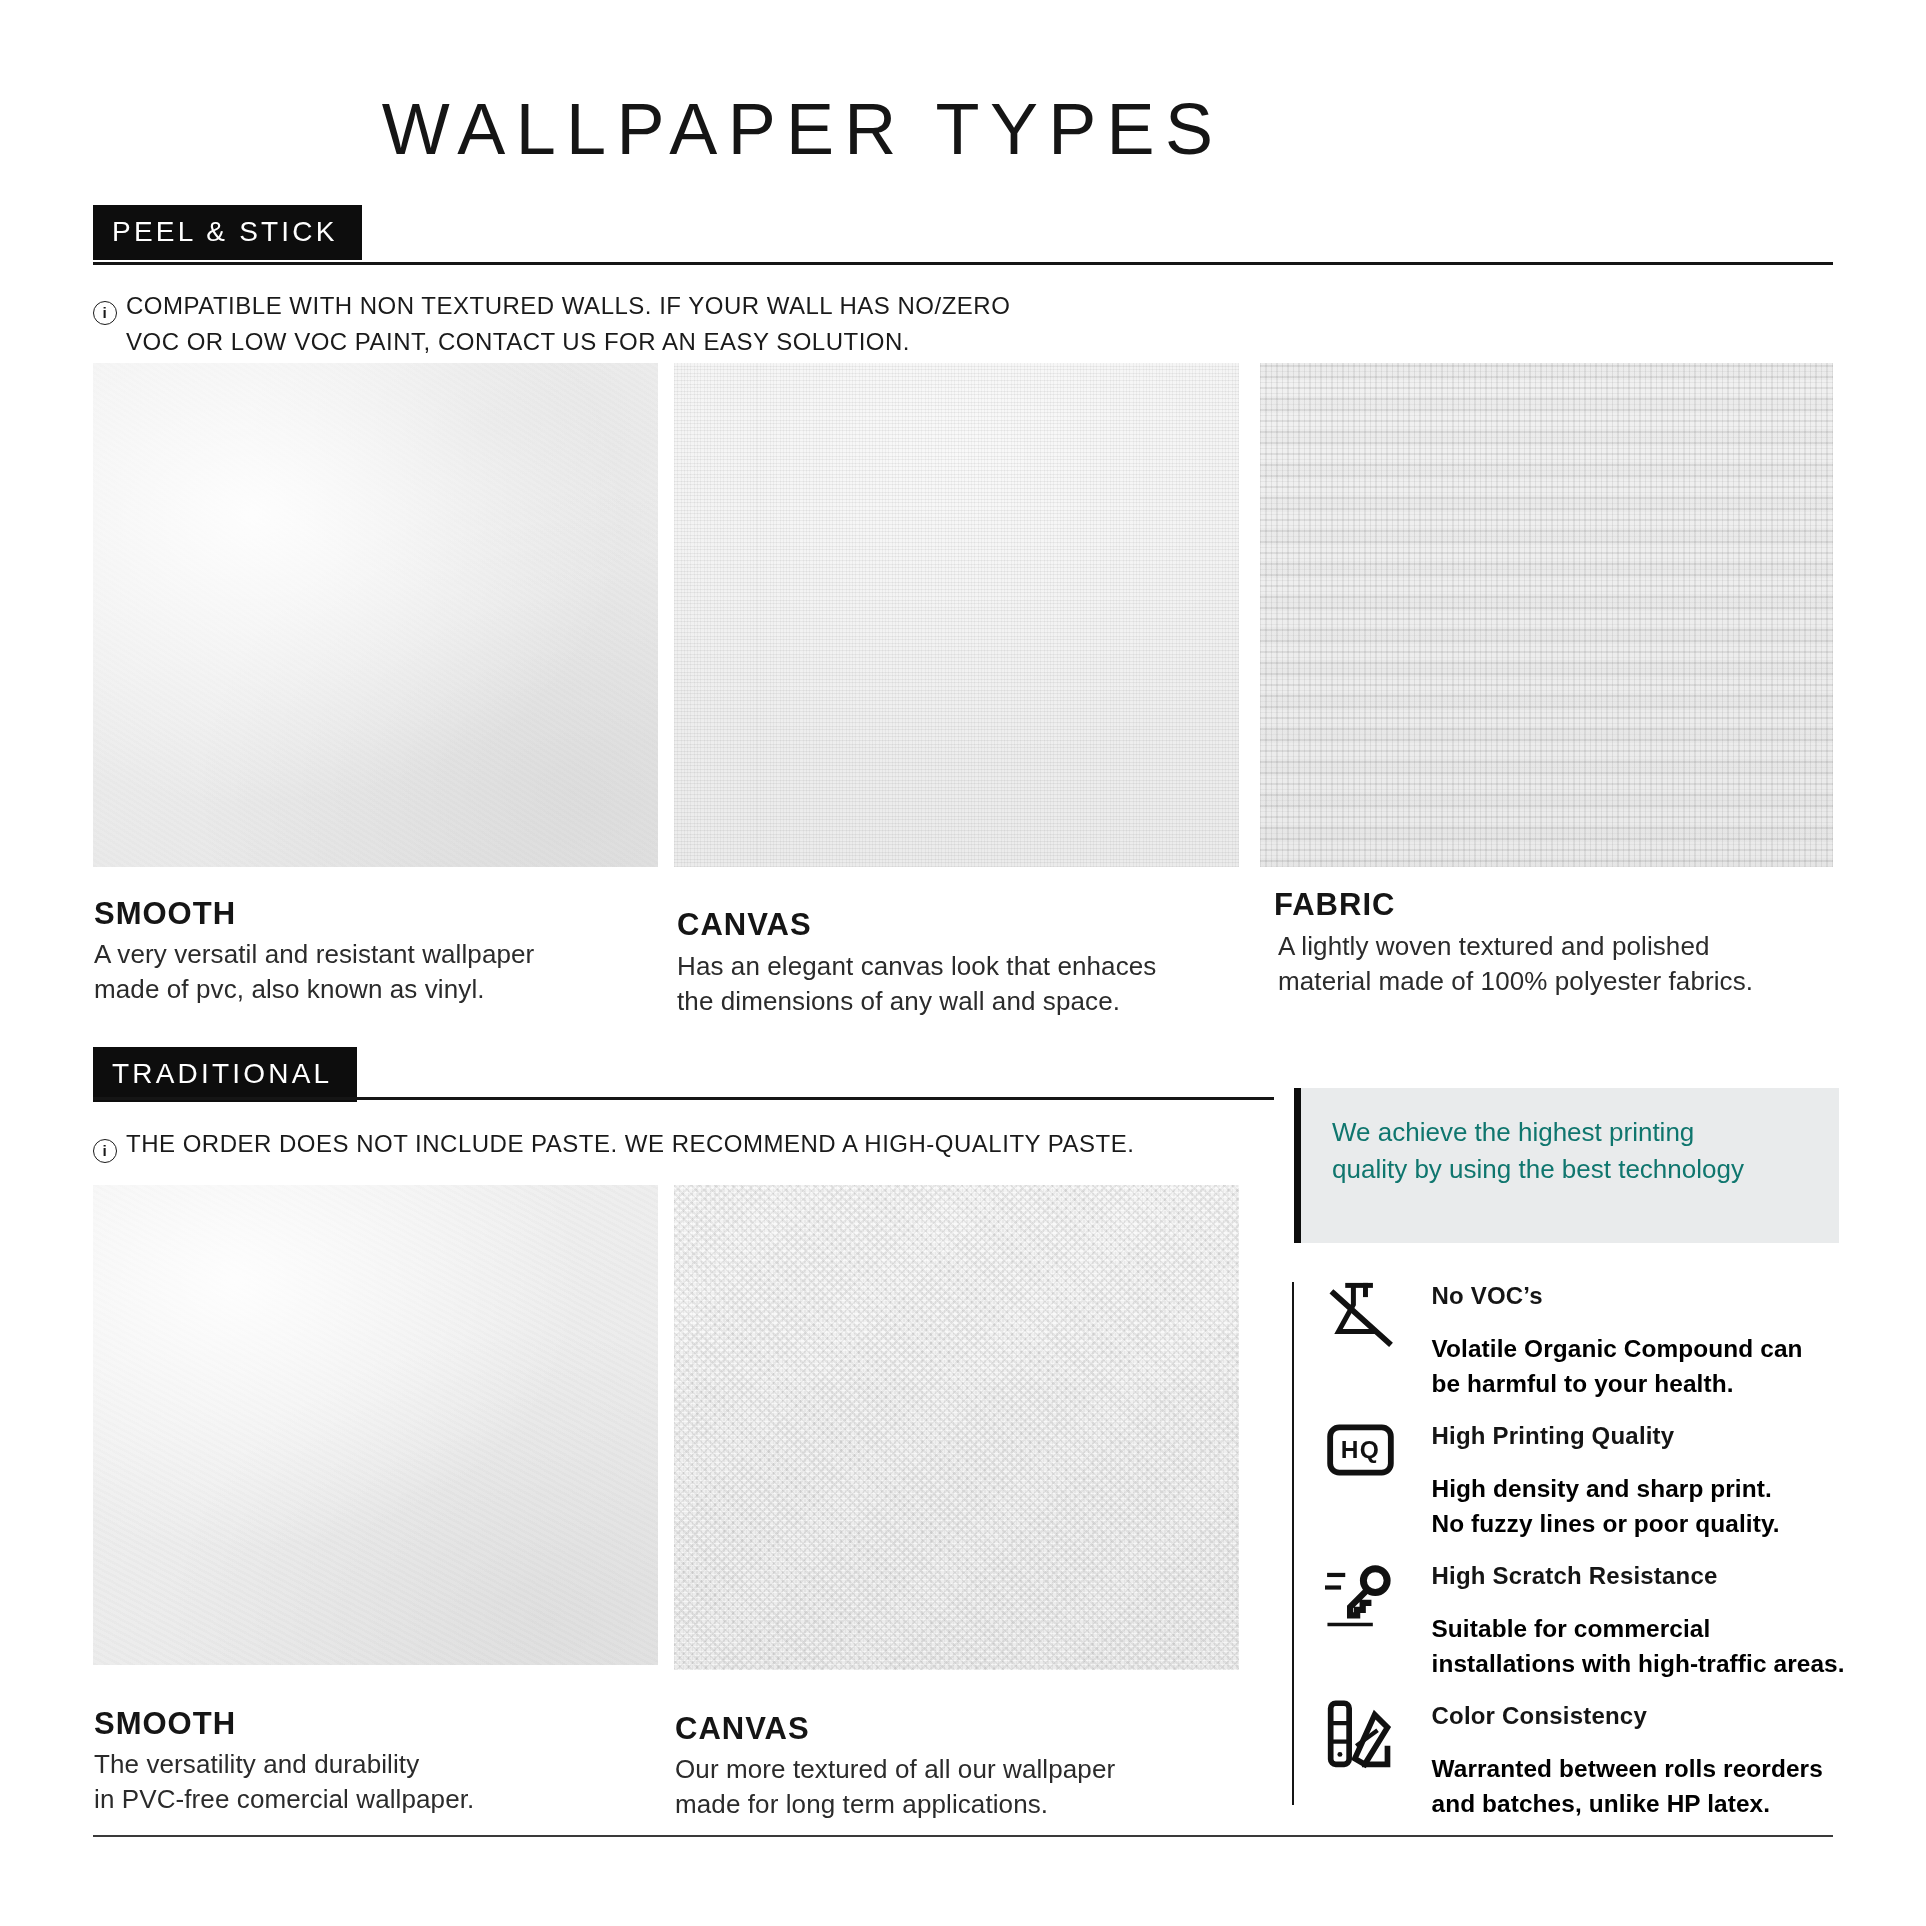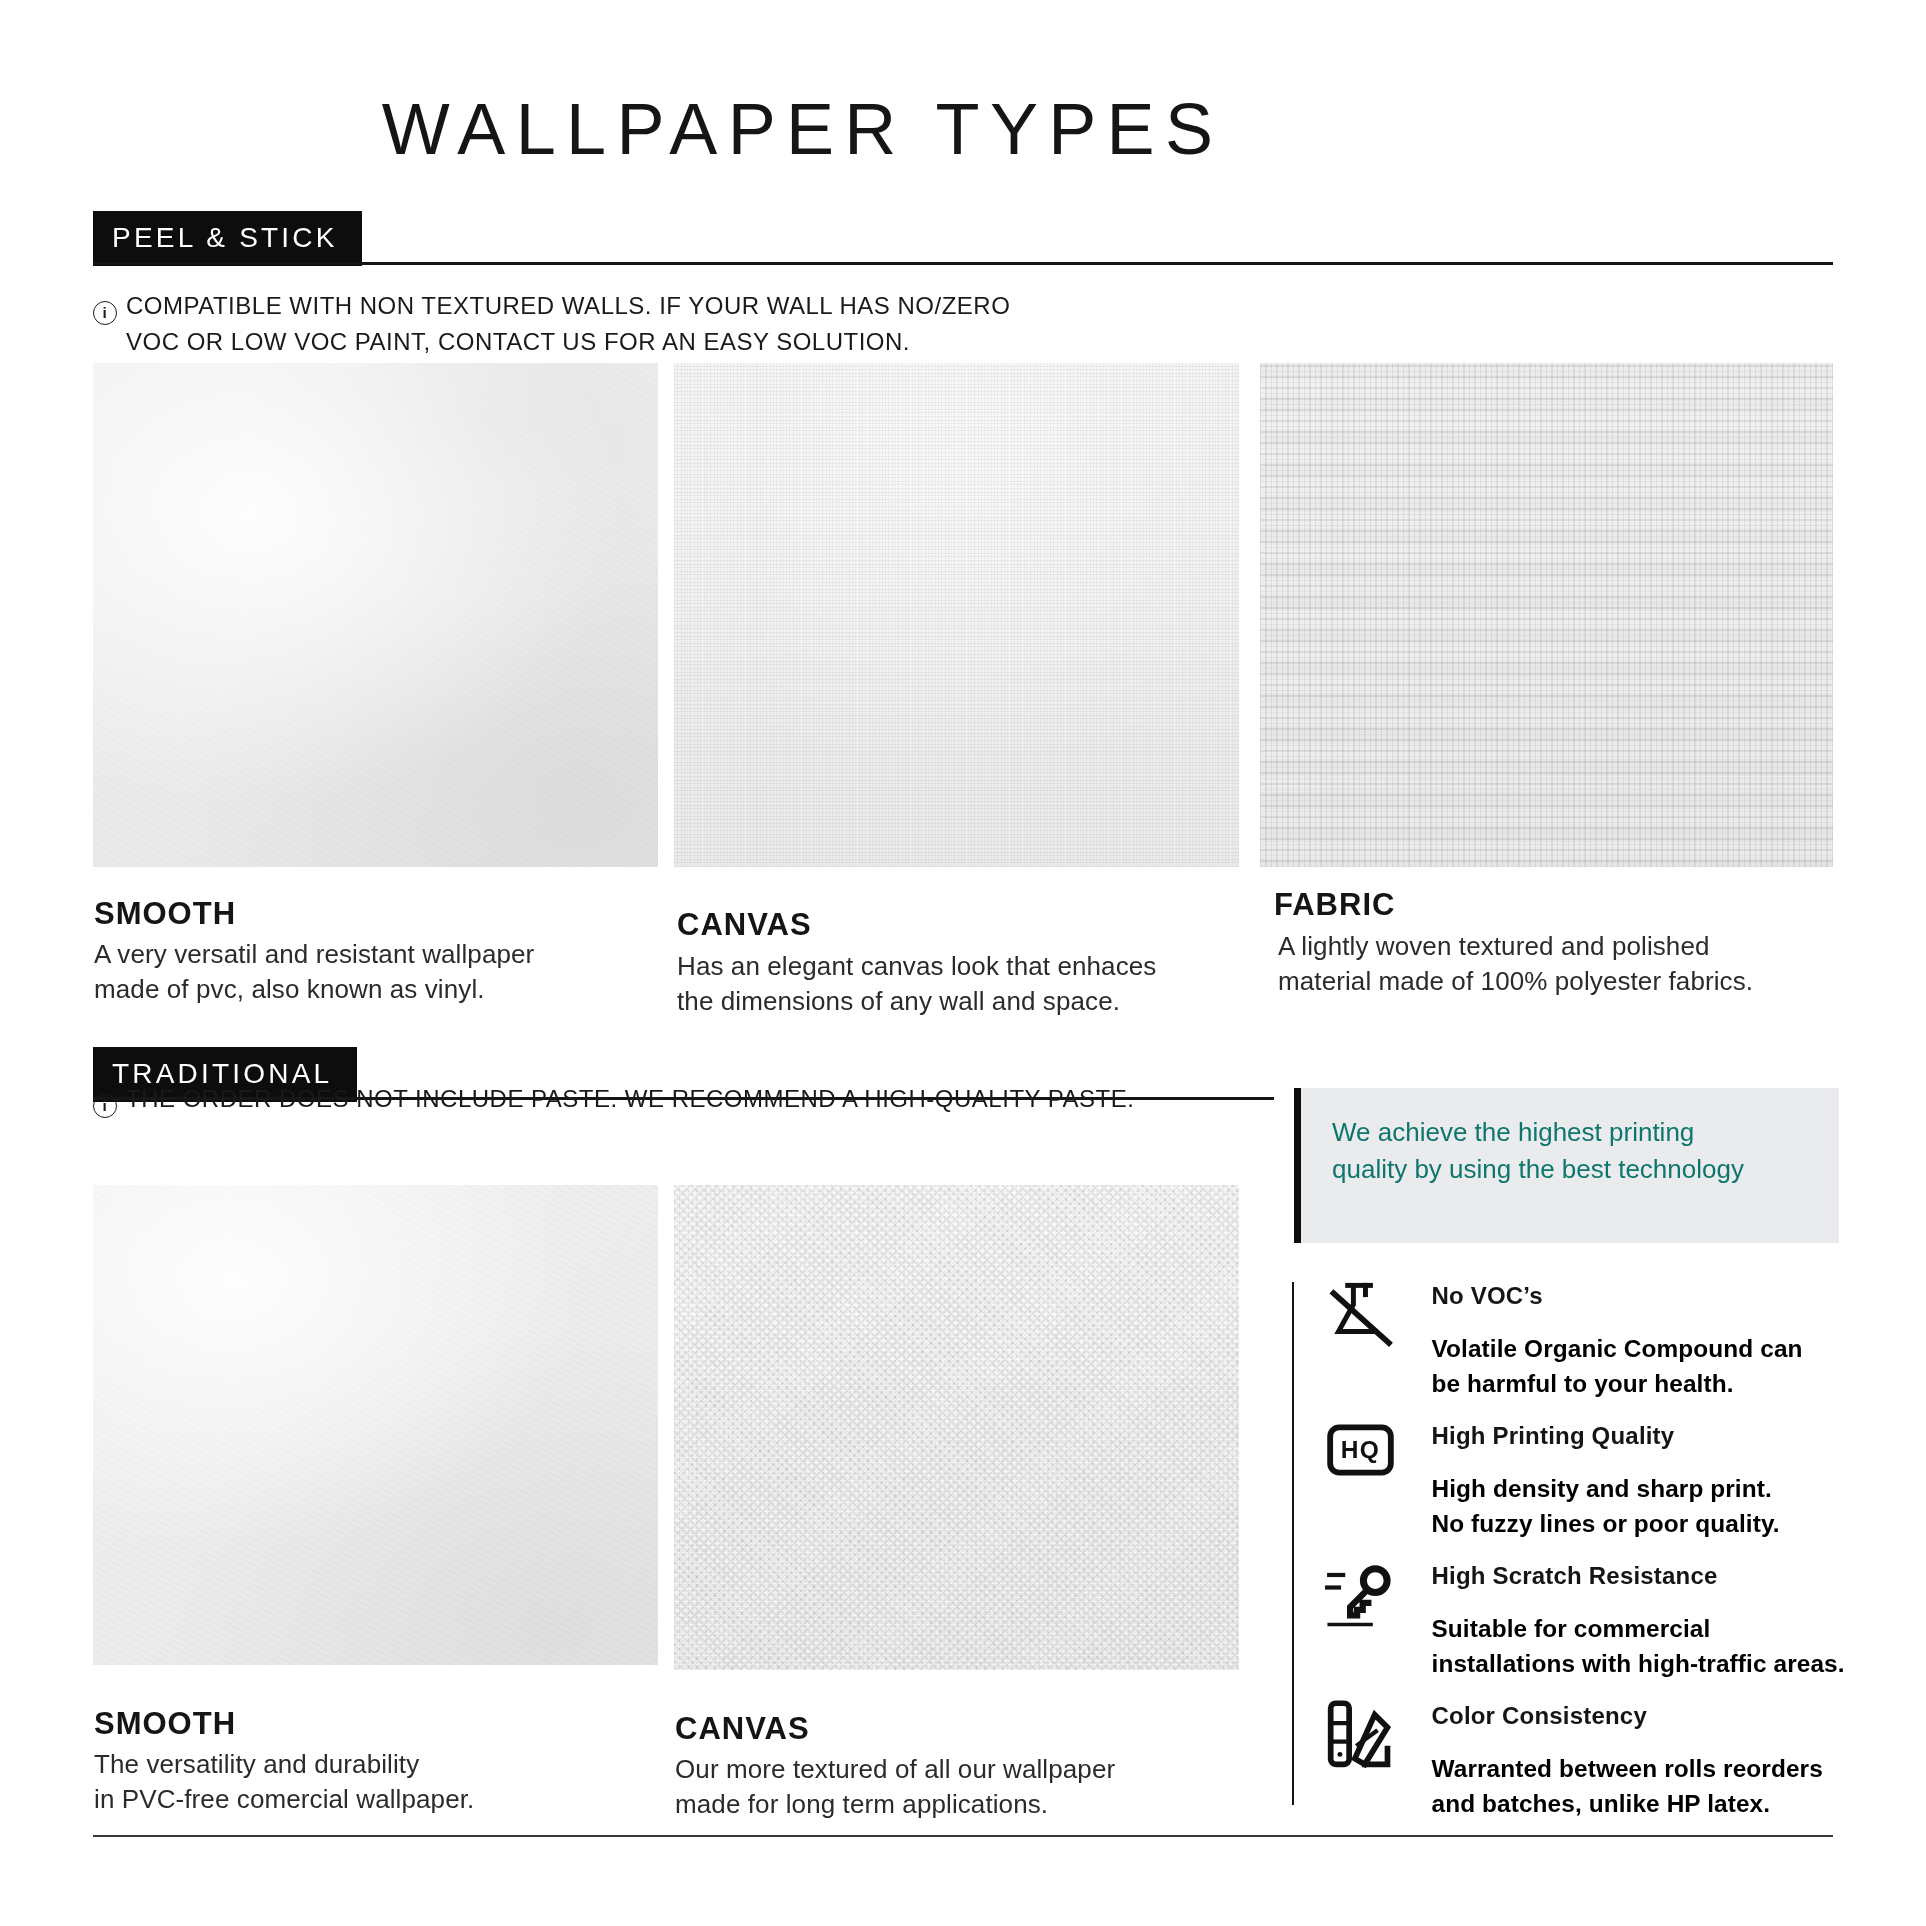--- a/index.html
+++ b/index.html
@@ -90,21 +90,21 @@
   .feature-icon{width:77px;flex:0 0 77px;margin-right:29.5px;margin-top:1.3px;}
   .feature-title{font-size:24px;font-weight:600;letter-spacing:0.2px;color:#151515;line-height:36px;margin-bottom:16.7px;}
   .feature-desc{font-size:24.4px;font-weight:700;line-height:35px;color:#000000;letter-spacing:0.1px;}
   .feature-icon svg{display:block;}
 </style>
 </head>
 <body>
 
 <div class="abs page-title">WALLPAPER TYPES</div>
 
-<div class="abs" style="left:93px;top:205px;">
+<div class="abs" style="left:93px;top:199px;">
   <span class="badge">PEEL &amp; STICK</span>
 </div>
 <div class="abs rule" style="left:93px;top:256px;width:1740px;"></div>
 
 <div class="abs note" style="left:93px;top:286px;">
   <span class="info-icon">i</span><span>COMPATIBLE WITH NON TEXTURED WALLS. IF YOUR WALL HAS NO/ZERO</span>
 </div>
 <div class="abs note" style="left:126px;top:322px;">
   <span>VOC OR LOW VOC PAINT, CONTACT US FOR AN EASY SOLUTION.</span>
 </div>
@@ -129,21 +129,21 @@
 <div class="abs swatch-desc" style="left:1278px;top:923px;">
   <div>A lightly woven textured and polished</div>
   <div>material made of 100% polyester fabrics.</div>
 </div>
 
 <div class="abs" style="left:93px;top:1041px;">
   <span class="badge">TRADITIONAL</span>
 </div>
 <div class="abs rule" style="left:93px;top:1091px;width:1181px;"></div>
 
-<div class="abs note" style="left:93px;top:1079px;">
+<div class="abs note" style="left:93px;top:1124px;">
   <span class="info-icon">i</span><span>THE ORDER DOES NOT INCLUDE PASTE. WE RECOMMEND A HIGH-QUALITY PASTE.</span>
 </div>
 
 <div class="swatch tex-smooth2" style="left:93px;top:1185px;width:565px;height:480px;"></div>
 <div class="swatch tex-canvas-coarse" style="left:674px;top:1185px;width:565px;height:485px;"></div>
 
 <div class="abs swatch-name" style="left:94px;top:1700px;">SMOOTH</div>
 <div class="abs swatch-desc" style="left:94px;top:1741px;">
   <div>The versatility and durability</div>
   <div>in PVC-free comercial wallpaper.</div>

